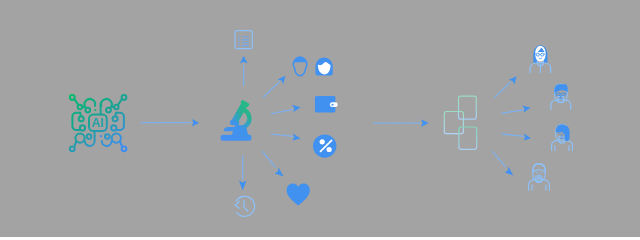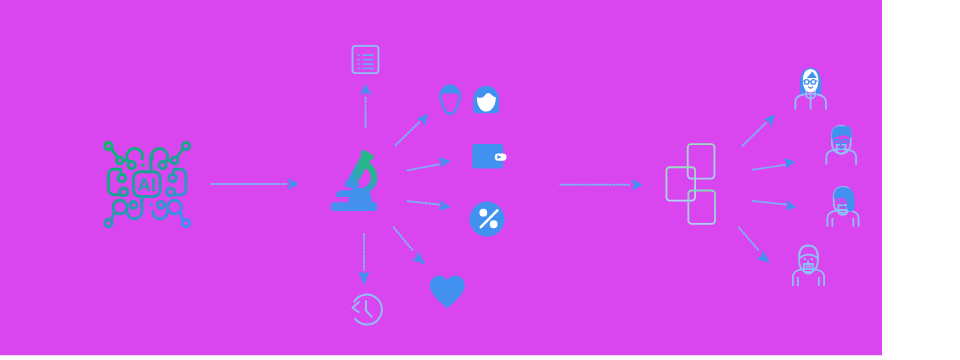--- a/index.html
+++ b/index.html
@@ -1,18 +1,18 @@
 <!DOCTYPE html>
 <html><head>
 <meta charset="utf-8">
 <title>AI research to audience flow</title>
 <style>
   html,body{margin:0;padding:0;background:#ffffff;}
   body{width:640px;height:237px;overflow:hidden;font-family:"Liberation Sans",sans-serif;}
-  #stage{position:relative;width:588px;height:237px;background:#d946ef;}
+  #stage{position:relative;width:640px;height:237px;background:#a3a3a3;}
   #main-svg{display:block;}
   .chip-label{font-family:"Liberation Sans",sans-serif;font-size:12.3px;font-weight:700;}
 </style>
 </head>
 <body>
 
 <div id="stage">
 <svg id="main-svg" width="640" height="237" viewBox="0 0 640 237" xmlns="http://www.w3.org/2000/svg">
 <defs>
   <linearGradient id="gBrain" gradientUnits="userSpaceOnUse" x1="72" y1="93" x2="112" y2="152">

